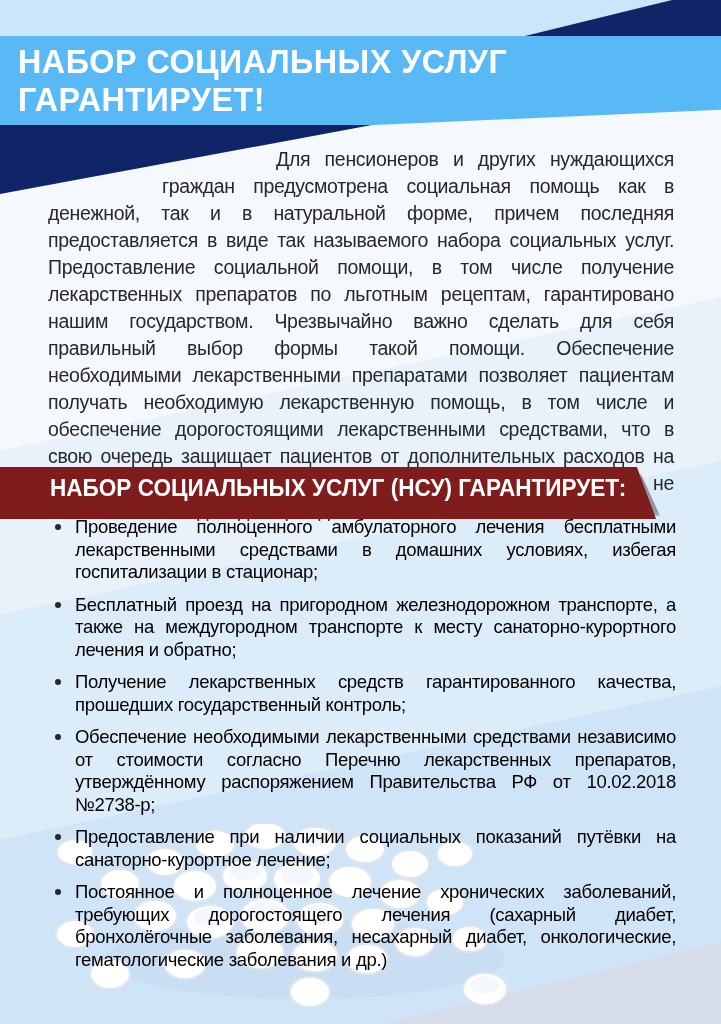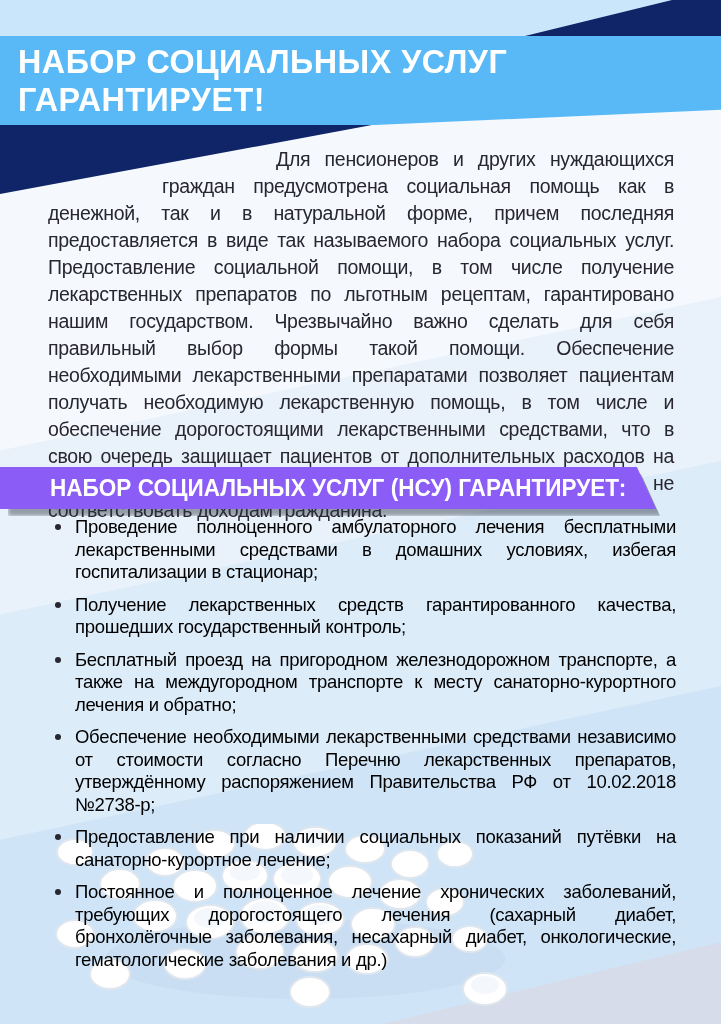--- a/index.html
+++ b/index.html
@@ -80,22 +80,22 @@
   
   .ribbon-shadow {
     position: absolute; top: 474px; left: 8px;
     width: 656px; height: 42px;
     background: rgba(45, 50, 66, 0.45);
     clip-path: polygon(0 0, 96.5% 0, 99.4% 100%, 0 100%);
     filter: blur(2px);
   }
   .ribbon {
     position: absolute; top: 467px; left: 0;
-    width: 660px; height: 42px;
-    background: #8b5cf6;
+    width: 660px; height: 52px;
+    background: #7f1d1d;
     clip-path: polygon(0 0, 96.5% 0, 99.4% 100%, 0 100%);
     color: #ffffff;
     font-weight: bold;
     font-size: 24px;
     line-height: 42px;
     padding-left: 50px;
     white-space: nowrap;
   }
   .ribbon .rline { display: inline-block; transform: scaleX(0.94); transform-origin: left center; }
 
@@ -201,20 +201,20 @@
     <span class="intro-notch"></span><span>Для пенсионеров и других нуждающихся граждан предусмотрена социальная помощь как в денежной, так и в натуральной форме, причем последняя предоставляется в виде так называемого набора социальных услуг. Предоставление социальной помощи, в том числе получение лекарственных препаратов по льготным рецептам, гарантировано нашим государством. Чрезвычайно важно сделать для себя правильный выбор формы такой помощи. Обеспечение необходимыми лекарственными препаратами позволяет пациентам получать необходимую лекарственную помощь, в том числе и обеспечение дорогостоящими лекарственными средствами, что в свою очередь защищает пациентов от дополнительных расходов на лекарственные препараты, затраты на которые могут не соответствовать доходам гражданина.</span>
   </div>
 
   <div class="ribbon-shadow"></div>
   <div class="ribbon">
     <span class="rline">НАБОР СОЦИАЛЬНЫХ УСЛУГ (НСУ) ГАРАНТИРУЕТ:</span>
   </div>
 
   <ul class="bullets">
     <li>Проведение полноценного амбулаторного лечения бесплатными лекарственными средствами в домашних условиях, избегая госпитализации в стационар;</li>
+    <li>Бесплатный проезд на пригородном железнодорожном транспорте, а также на междугородном транспорте к месту санаторно-курортного лечения и обратно;</li>
     <li>Получение лекарственных средств гарантированного качества, прошедших государственный контроль;</li>
-    <li>Бесплатный проезд на пригородном железнодорожном транспорте, а также на междугородном транспорте к месту санаторно-курортного лечения и обратно;</li>
     <li>Обеспечение необходимыми лекарственными средствами независимо от стоимости согласно Перечню лекарственных препаратов, утверждённому распоряжением Правительства РФ от 10.02.2018 №2738-р;</li>
     <li>Предоставление при наличии социальных показаний путёвки на санаторно-курортное лечение;</li>
     <li>Постоянное и полноценное лечение хронических заболеваний, требующих дорогостоящего лечения (сахарный диабет, бронхолёгочные заболевания, несахарный диабет, онкологические, гематологические заболевания и др.)</li>
   </ul>
 
 </div>
 
 </body></html>

